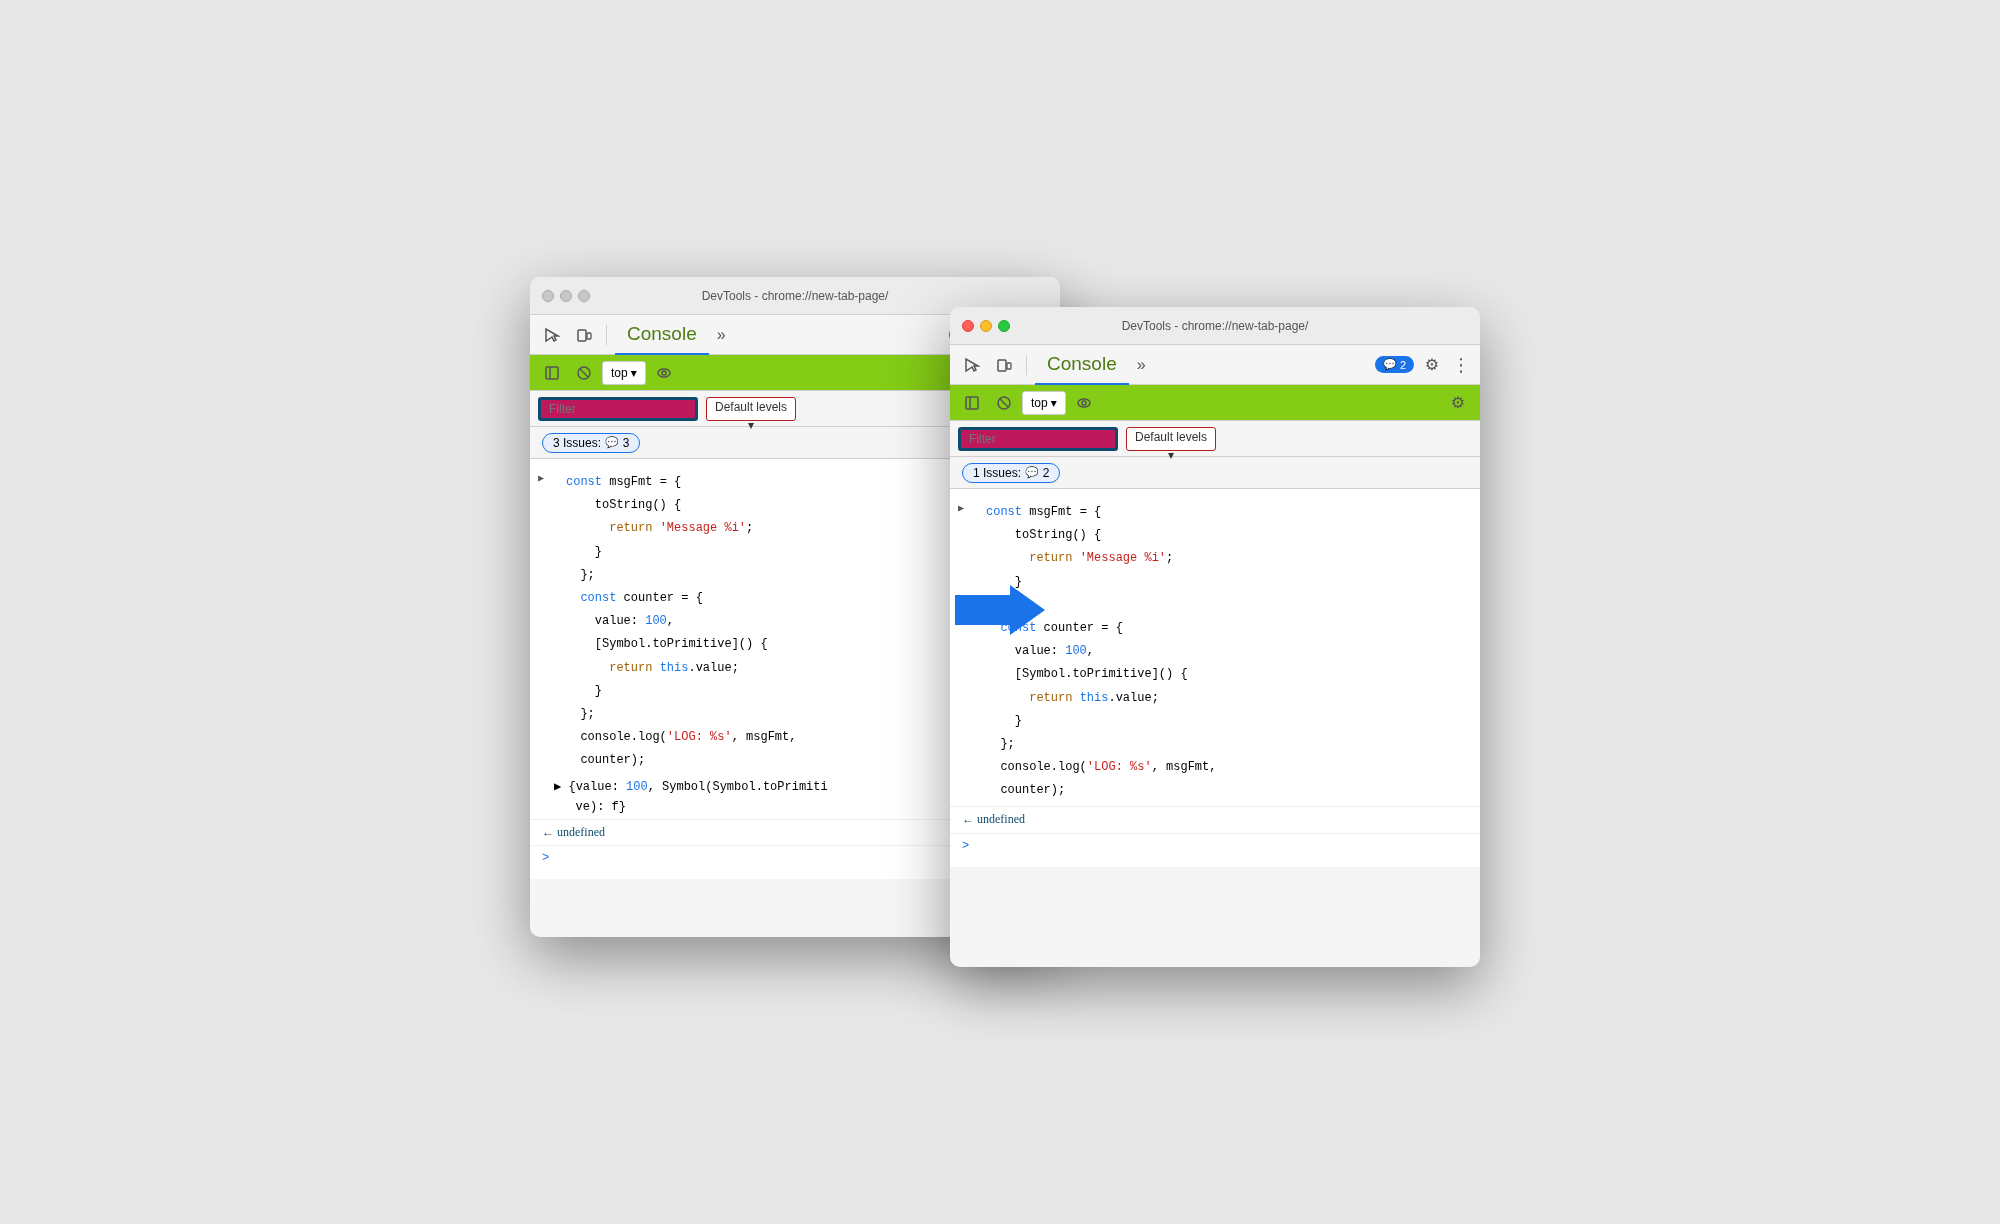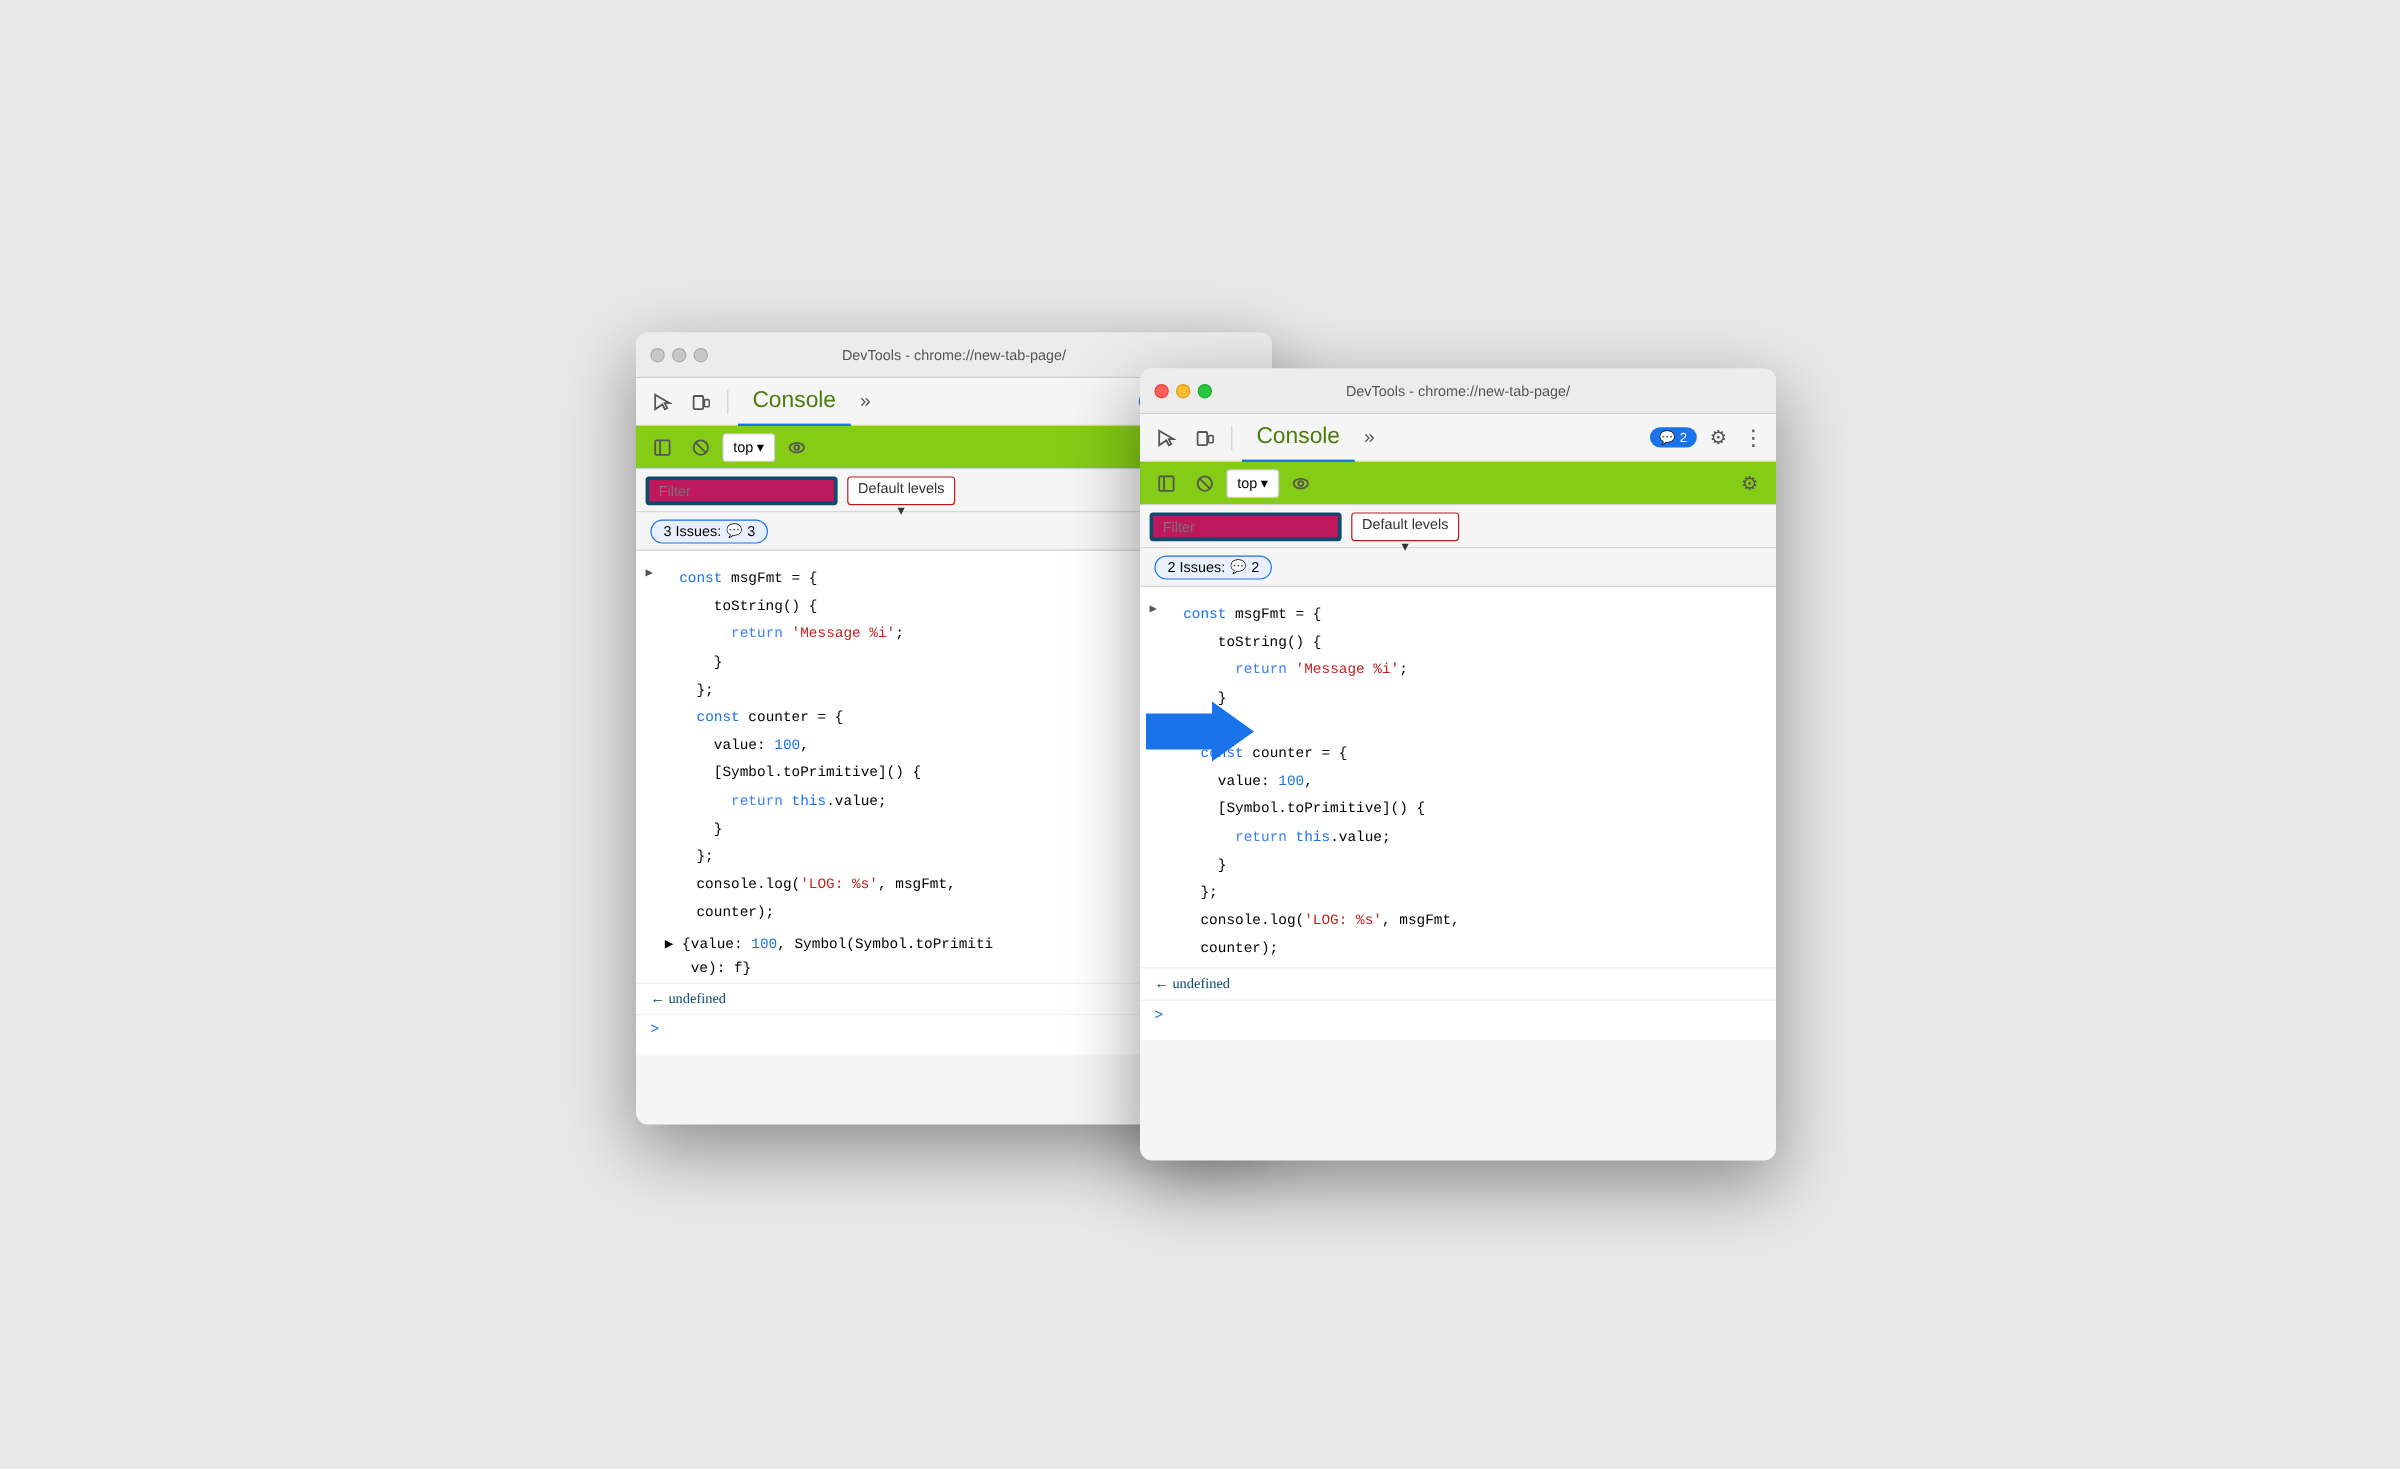--- a/index.html
+++ b/index.html
@@ -263,21 +263,21 @@
     .code-toggle {
       position: absolute;
       left: 8px;
       top: 4px;
       color: #555;
       font-size: 10px;
       cursor: pointer;
     }
 
     .kw-blue { color: #1a73e8; }
-    .kw-purple { color: #3b82f6; }
+    .kw-purple { color: #a16207; }
     .str-red { color: #c5221f; }
     .num-blue { color: #1a73e8; }
 
     .console-line {
       padding: 2px 12px;
       white-space: pre;
       font-family: 'Courier New', Consolas, monospace;
       font-size: 12px;
       line-height: 1.6;
     }
@@ -533,21 +533,21 @@
     <div class="filter-bar">
       <input class="filter-input" type="text" placeholder="Filter" style="">
       <div class="default-levels">
         <span>Default levels</span>
         <span>▾</span>
       </div>
     </div>
 
     <div class="issues-bar">
       <div class="issues-badge">
-        <span>2 Issues:</span>
+        <span>1 Issues:</span>
         <span style="color:#1a73e8;font-size:11px;">💬</span>
         <span>2</span>
       </div>
     </div>
 
     <div class="console-body">
       <div class="console-output">
         <div class="code-block">
           <span class="code-toggle">▶</span>
           <div class="console-line"><span class="kw-blue">const</span> msgFmt = {</div>

